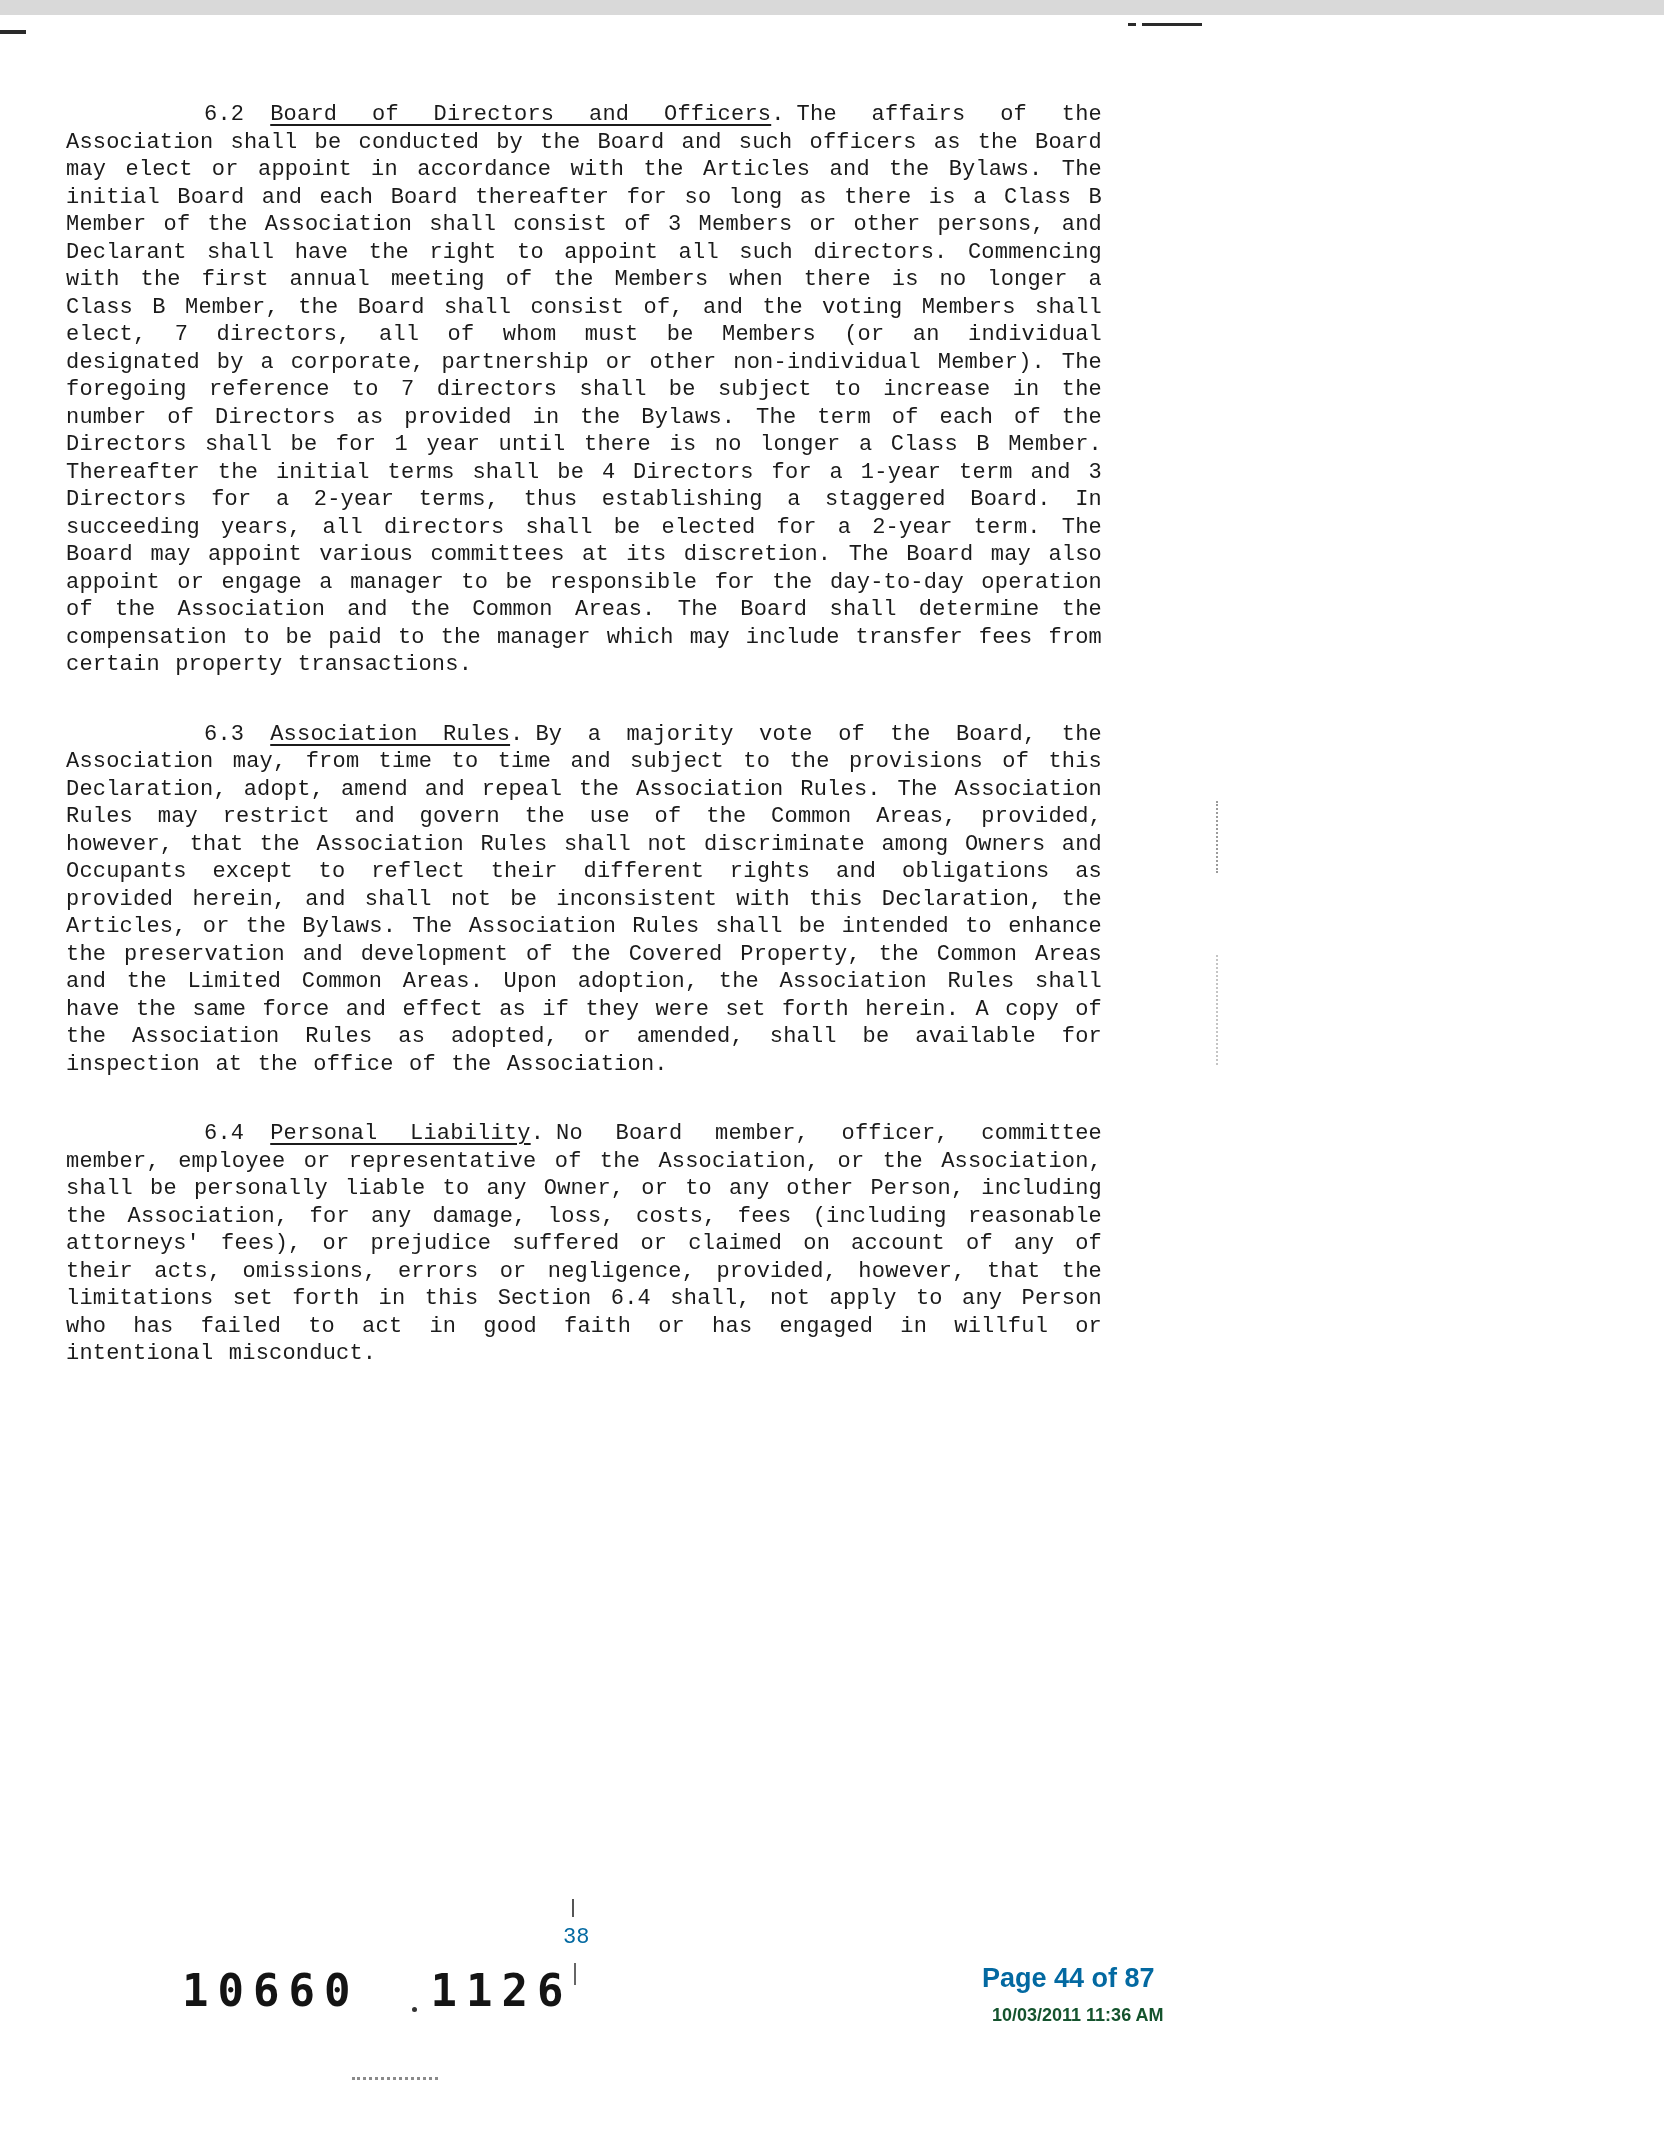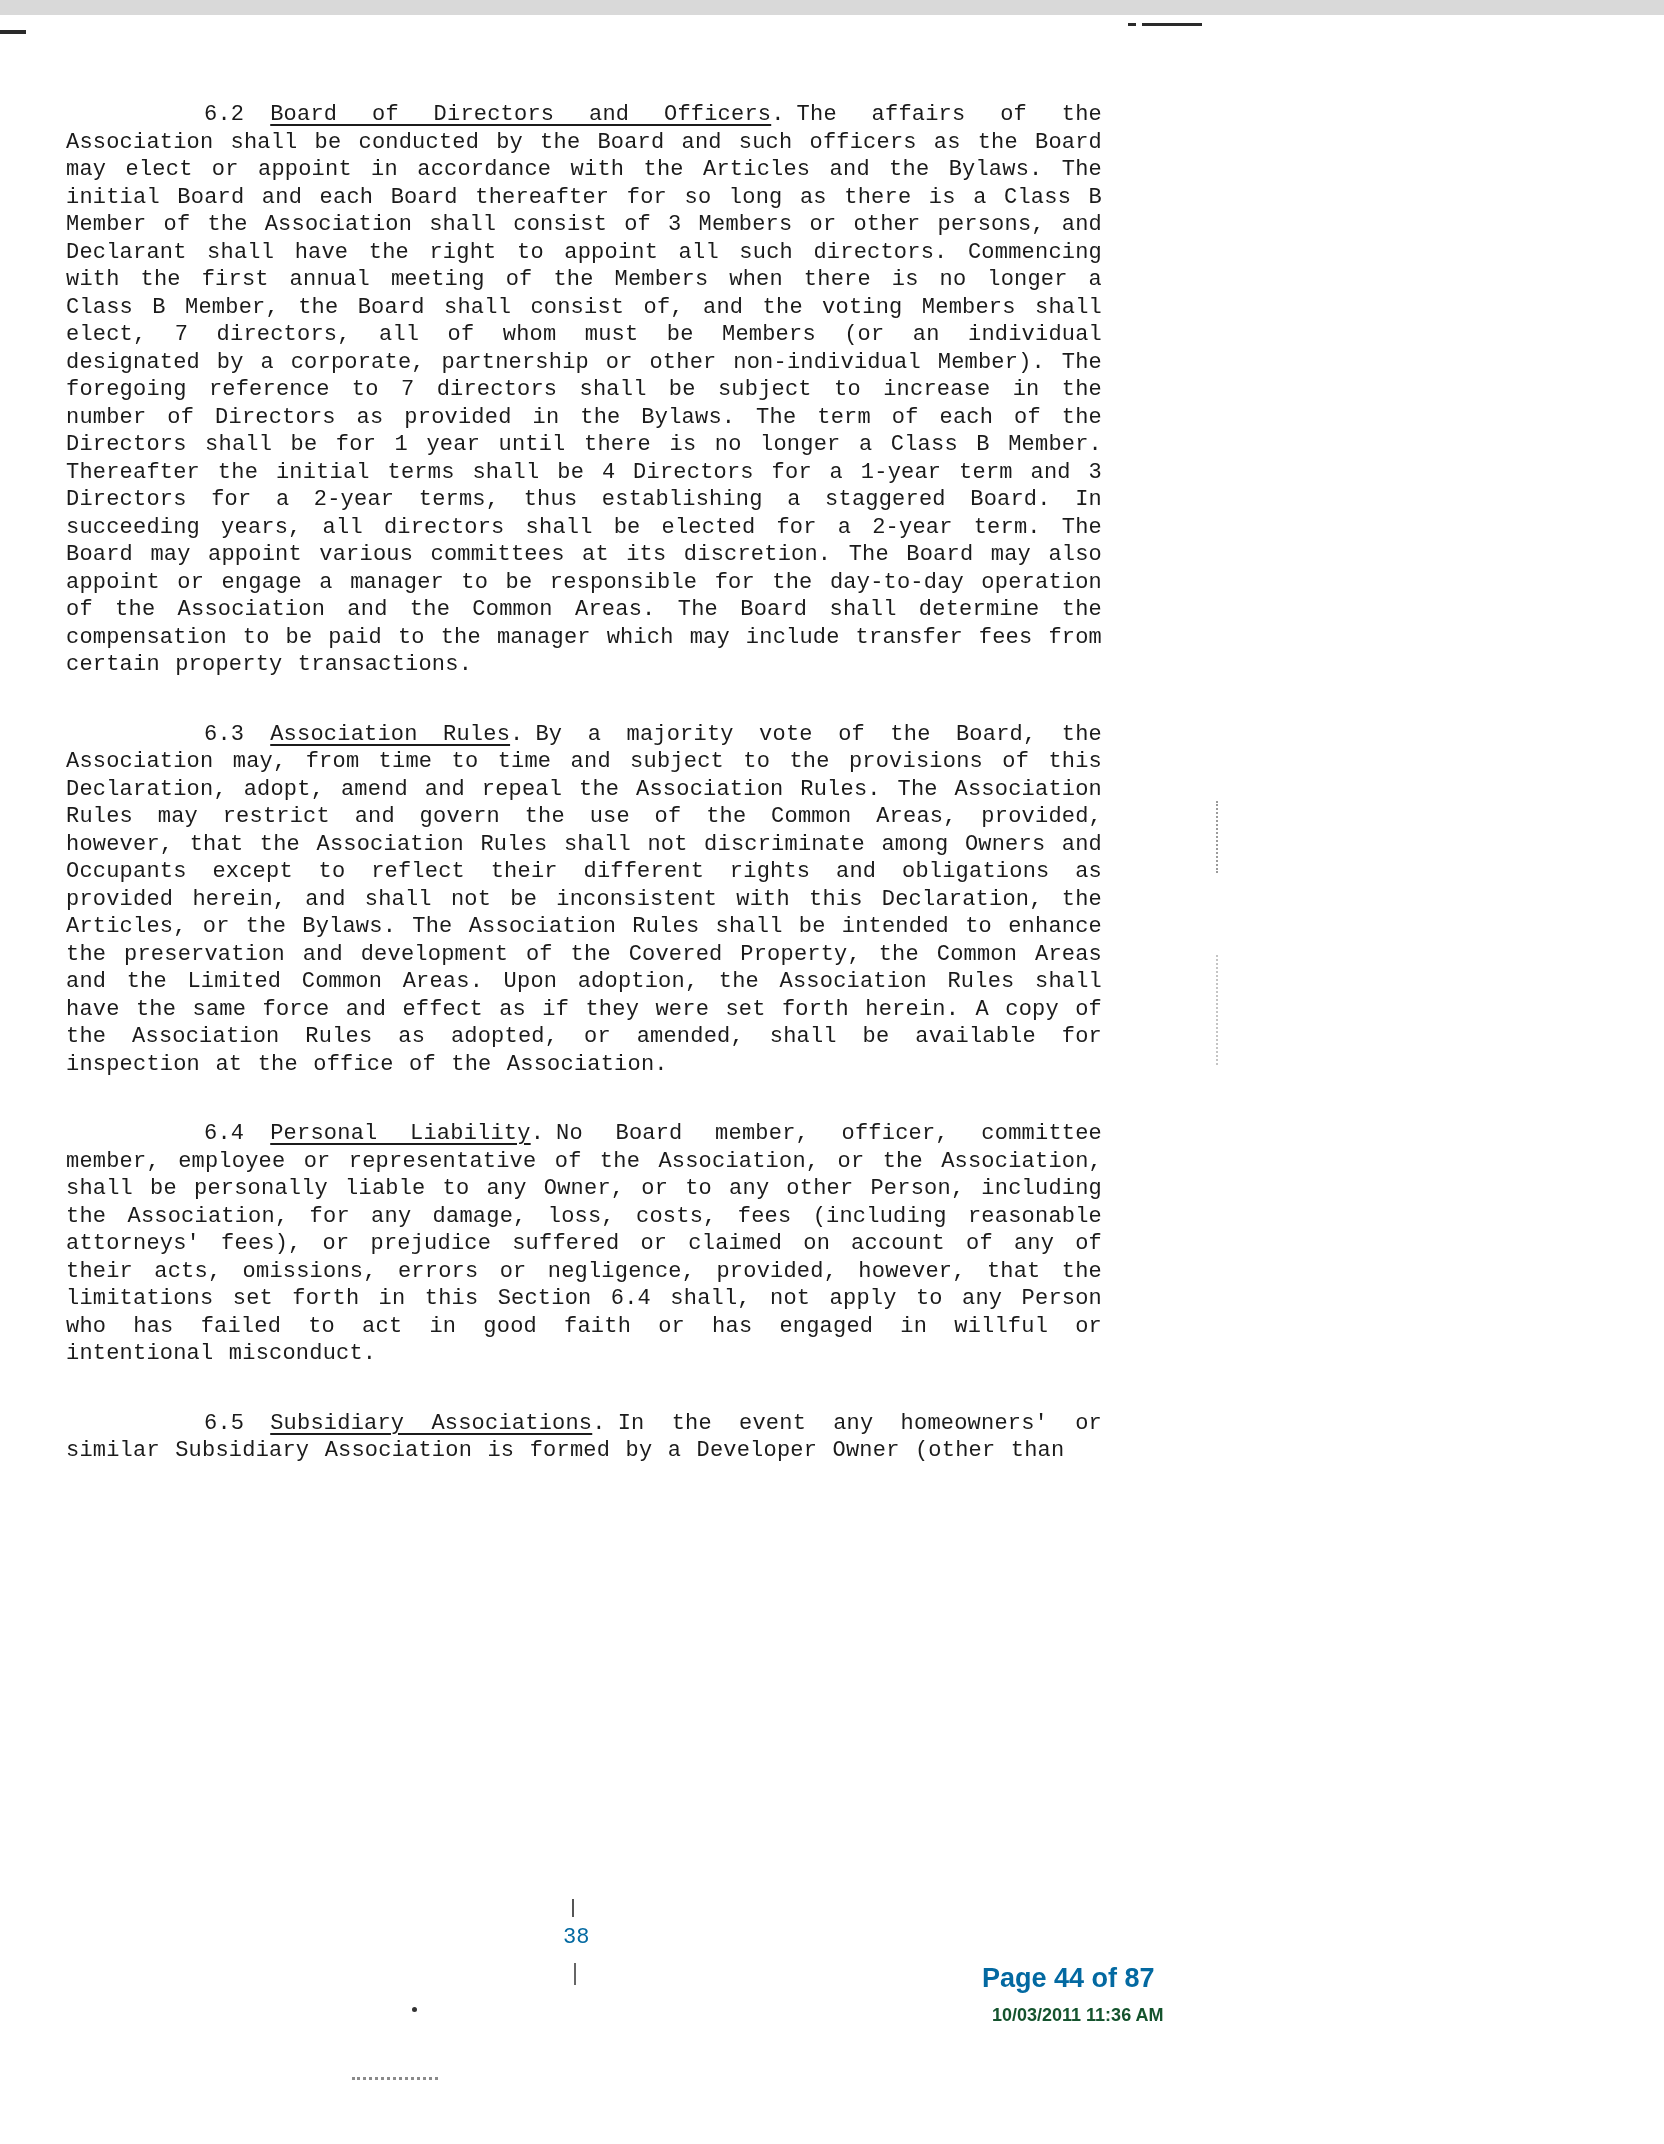--- a/index.html
+++ b/index.html
@@ -124,21 +124,21 @@
   <div class="artifact stamp-tail"></div>
 
   <div class="content">
 
     <p class="para"><span class="secnum">6.2</span><span class="sec-heading">Board of Directors and Officers</span><span class="sec-period">.</span><span class="sec-body">The affairs of the Association shall be conducted by the Board and such officers as the Board may elect or appoint in accordance with the Articles and the Bylaws.  The initial Board and each Board thereafter for so long as there is a Class B Member of the Association shall consist of 3 Members or other persons, and Declarant shall have the right to appoint all such directors.  Commencing with the first annual meeting of the Members when there is no longer a Class B Member, the Board shall consist of, and the voting Members shall elect, 7 directors, all of whom must be Members (or an individual designated by a corporate, partnership or other non-individual Member).  The foregoing reference to 7 directors shall be subject to increase in the number of Directors as provided in the Bylaws.  The term of each of the Directors shall be for 1 year until there is no longer a Class B Member.  Thereafter the initial terms shall be 4 Directors for a 1-year term and 3 Directors for a 2-year terms, thus establishing a staggered Board.  In succeeding years, all directors shall be elected for a 2-year term.  The Board may appoint various committees at its discretion.  The Board may also appoint or engage a manager to be responsible for the day-to-day operation of the Association and the Common Areas.  The Board shall determine the compensation to be paid to the manager which may include transfer fees from certain property transactions.</span></p>
 
     <p class="para"><span class="secnum">6.3</span><span class="sec-heading">Association Rules</span><span class="sec-period">.</span><span class="sec-body">By a majority vote of the Board, the Association may, from time to time and subject to the provisions of this Declaration, adopt, amend and repeal the Association Rules.  The Association Rules may restrict and govern the use of the Common Areas, provided, however, that the Association Rules shall not discriminate among Owners and Occupants except to reflect their different rights and obligations as provided herein, and shall not be inconsistent with this Declaration, the Articles, or the Bylaws.  The Association Rules shall be intended to enhance the preservation and development of the Covered Property, the Common Areas and the Limited Common Areas.  Upon adoption, the Association Rules shall have the same force and effect as if they were set forth herein.  A copy of the Association Rules as adopted, or amended, shall be available for inspection at the office of the Association.</span></p>
 
     <p class="para"><span class="secnum">6.4</span><span class="sec-heading">Personal Liability</span><span class="sec-period">.</span><span class="sec-body">No Board member, officer, committee member, employee or representative of the Association, or the Association, shall be personally liable to any Owner, or to any other Person, including the Association, for any damage, loss, costs, fees (including reasonable attorneys' fees), or prejudice suffered or claimed on account of any of their acts, omissions, errors or negligence, provided, however, that the limitations set forth in this Section 6.4 shall, not apply to any Person who has failed to act in good faith or has engaged in willful or intentional misconduct.</span></p>
 
-    <p class="para"><span class="secnum">6.5</span><span class="sec-heading">Subsidiary Associations</span><span class="sec-period">.</span><span class="sec-body">In the event any homeowners' or similar Subsidiary Association is formed by a Developer Owner (other than</span></p>
 
   </div>
 
   <div class="sheet-number">38</div>
+  <div class="recording-stamp">10660  1126</div>
   <div class="page-label">Page 44 of 87</div>
   <div class="footer-timestamp">10/03/2011 11:36 AM</div>
 
 </div>
 
 </body></html>

